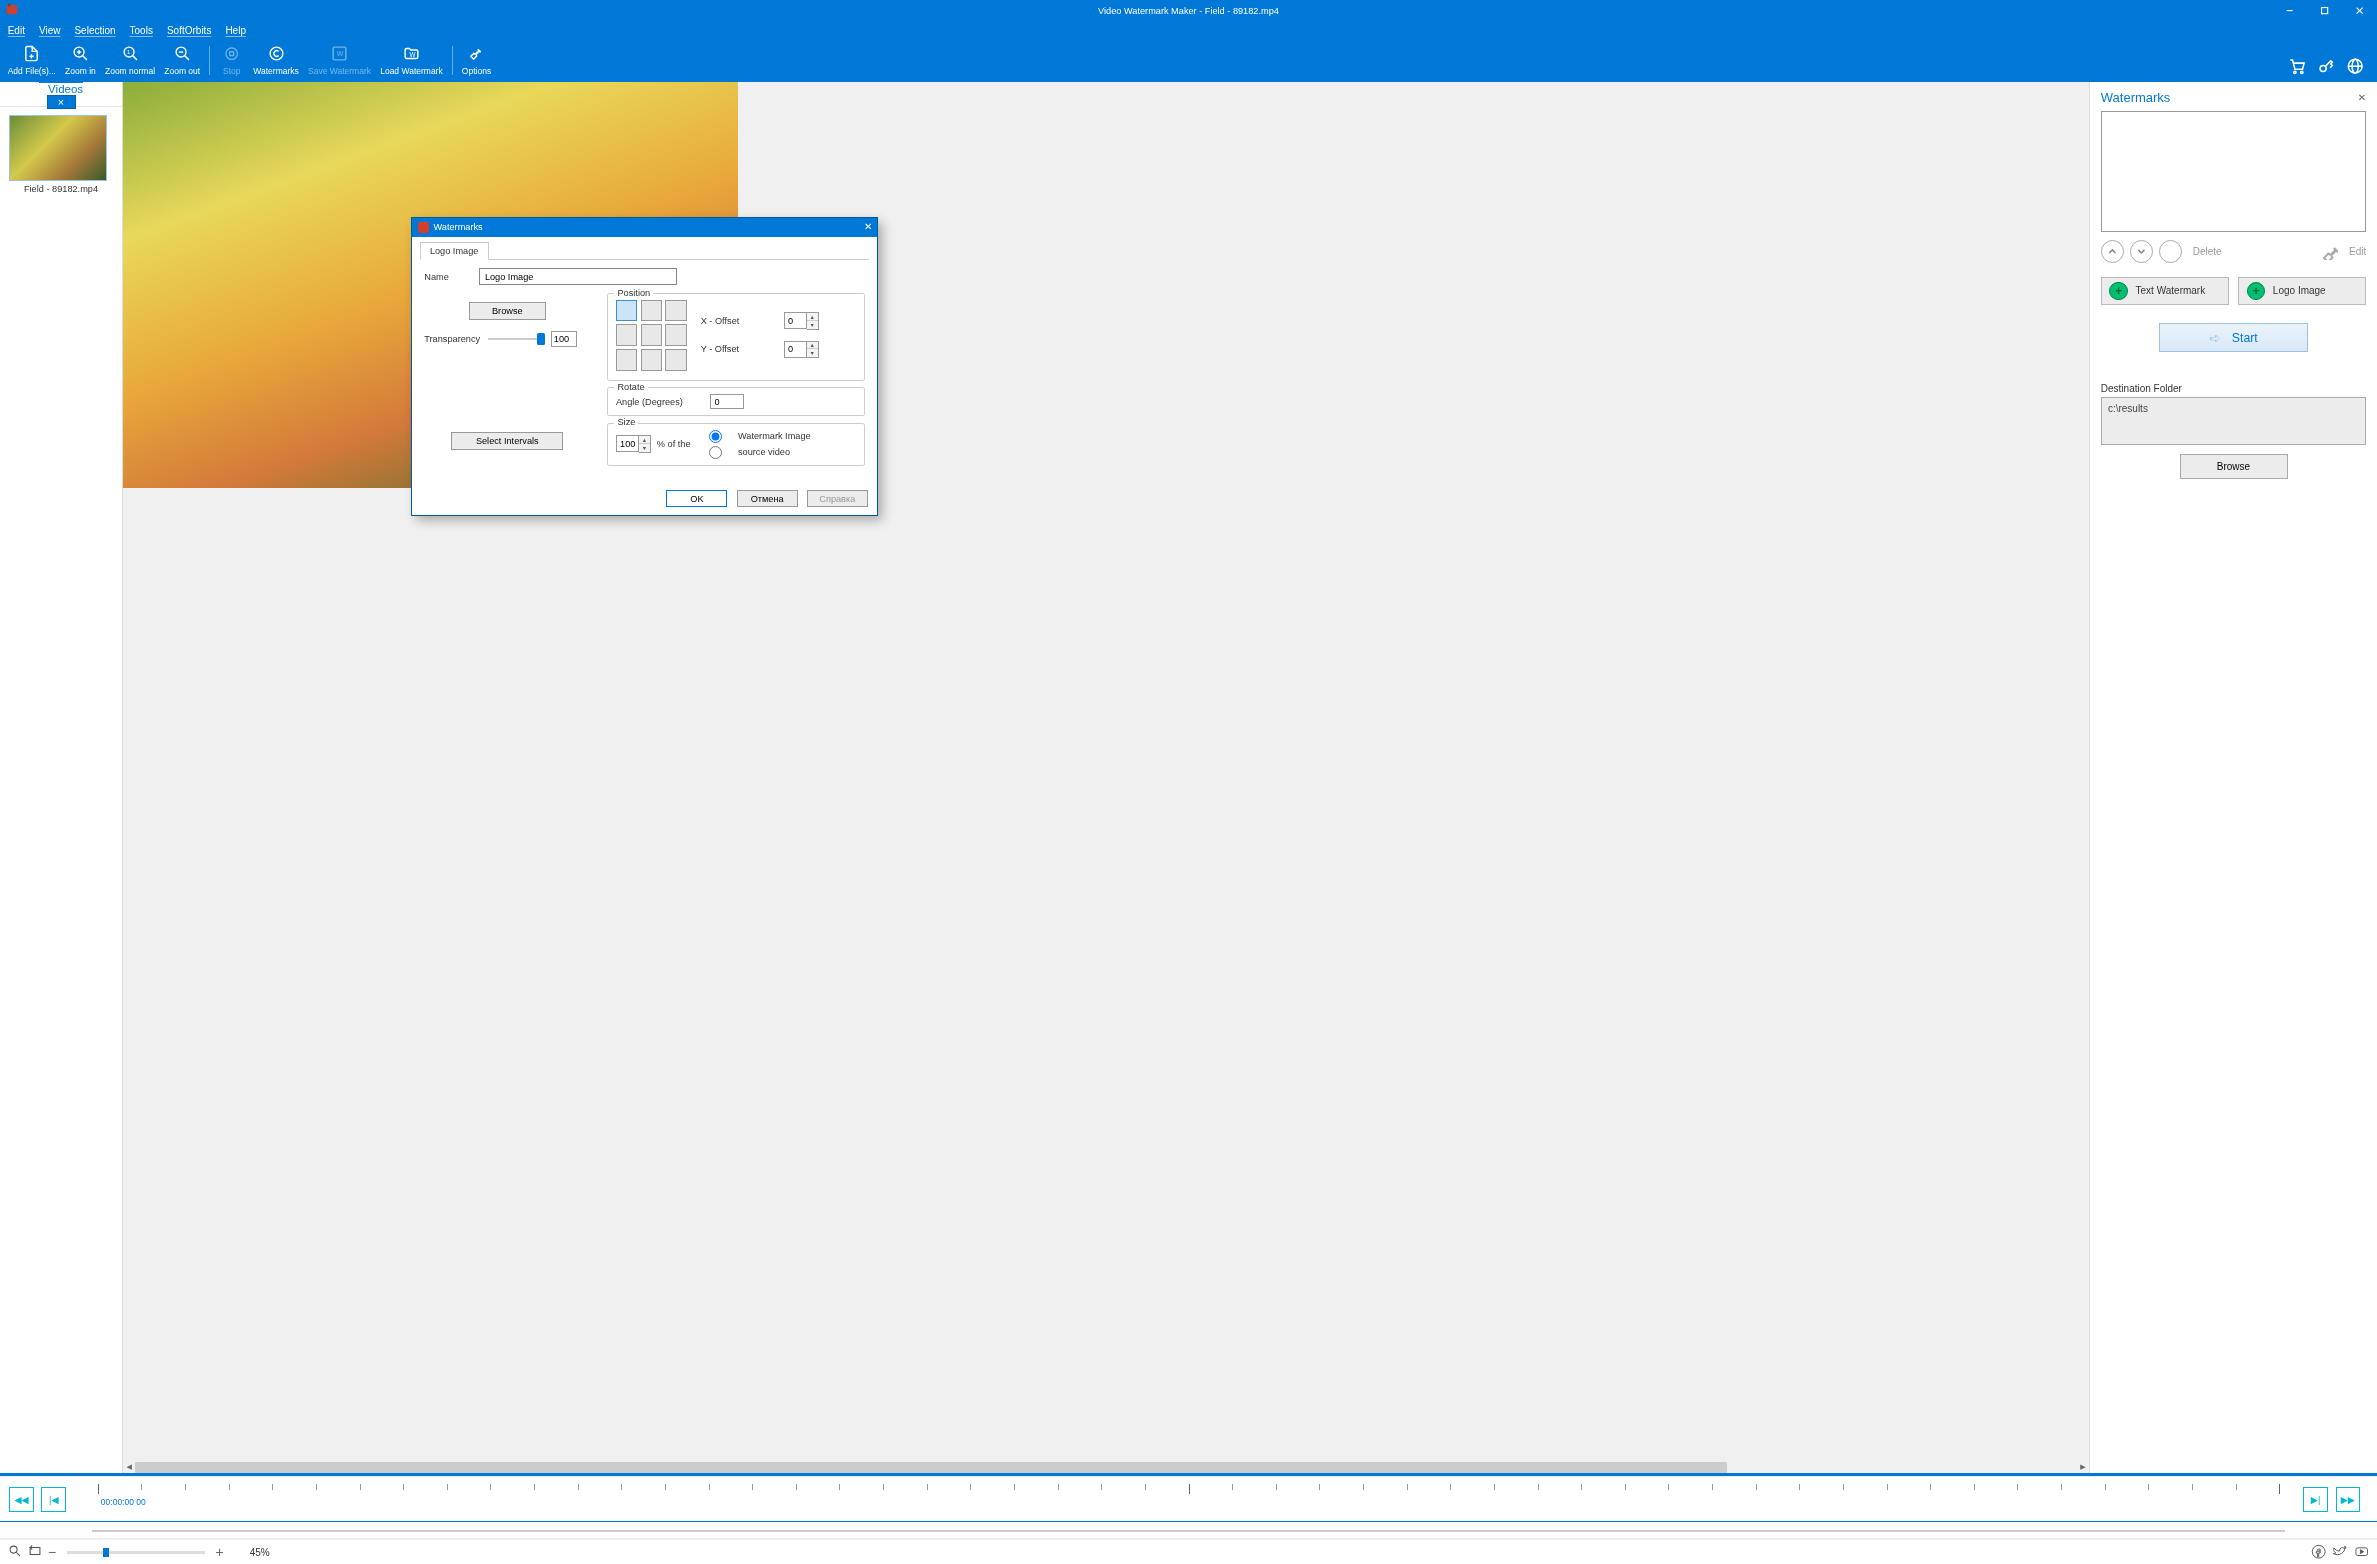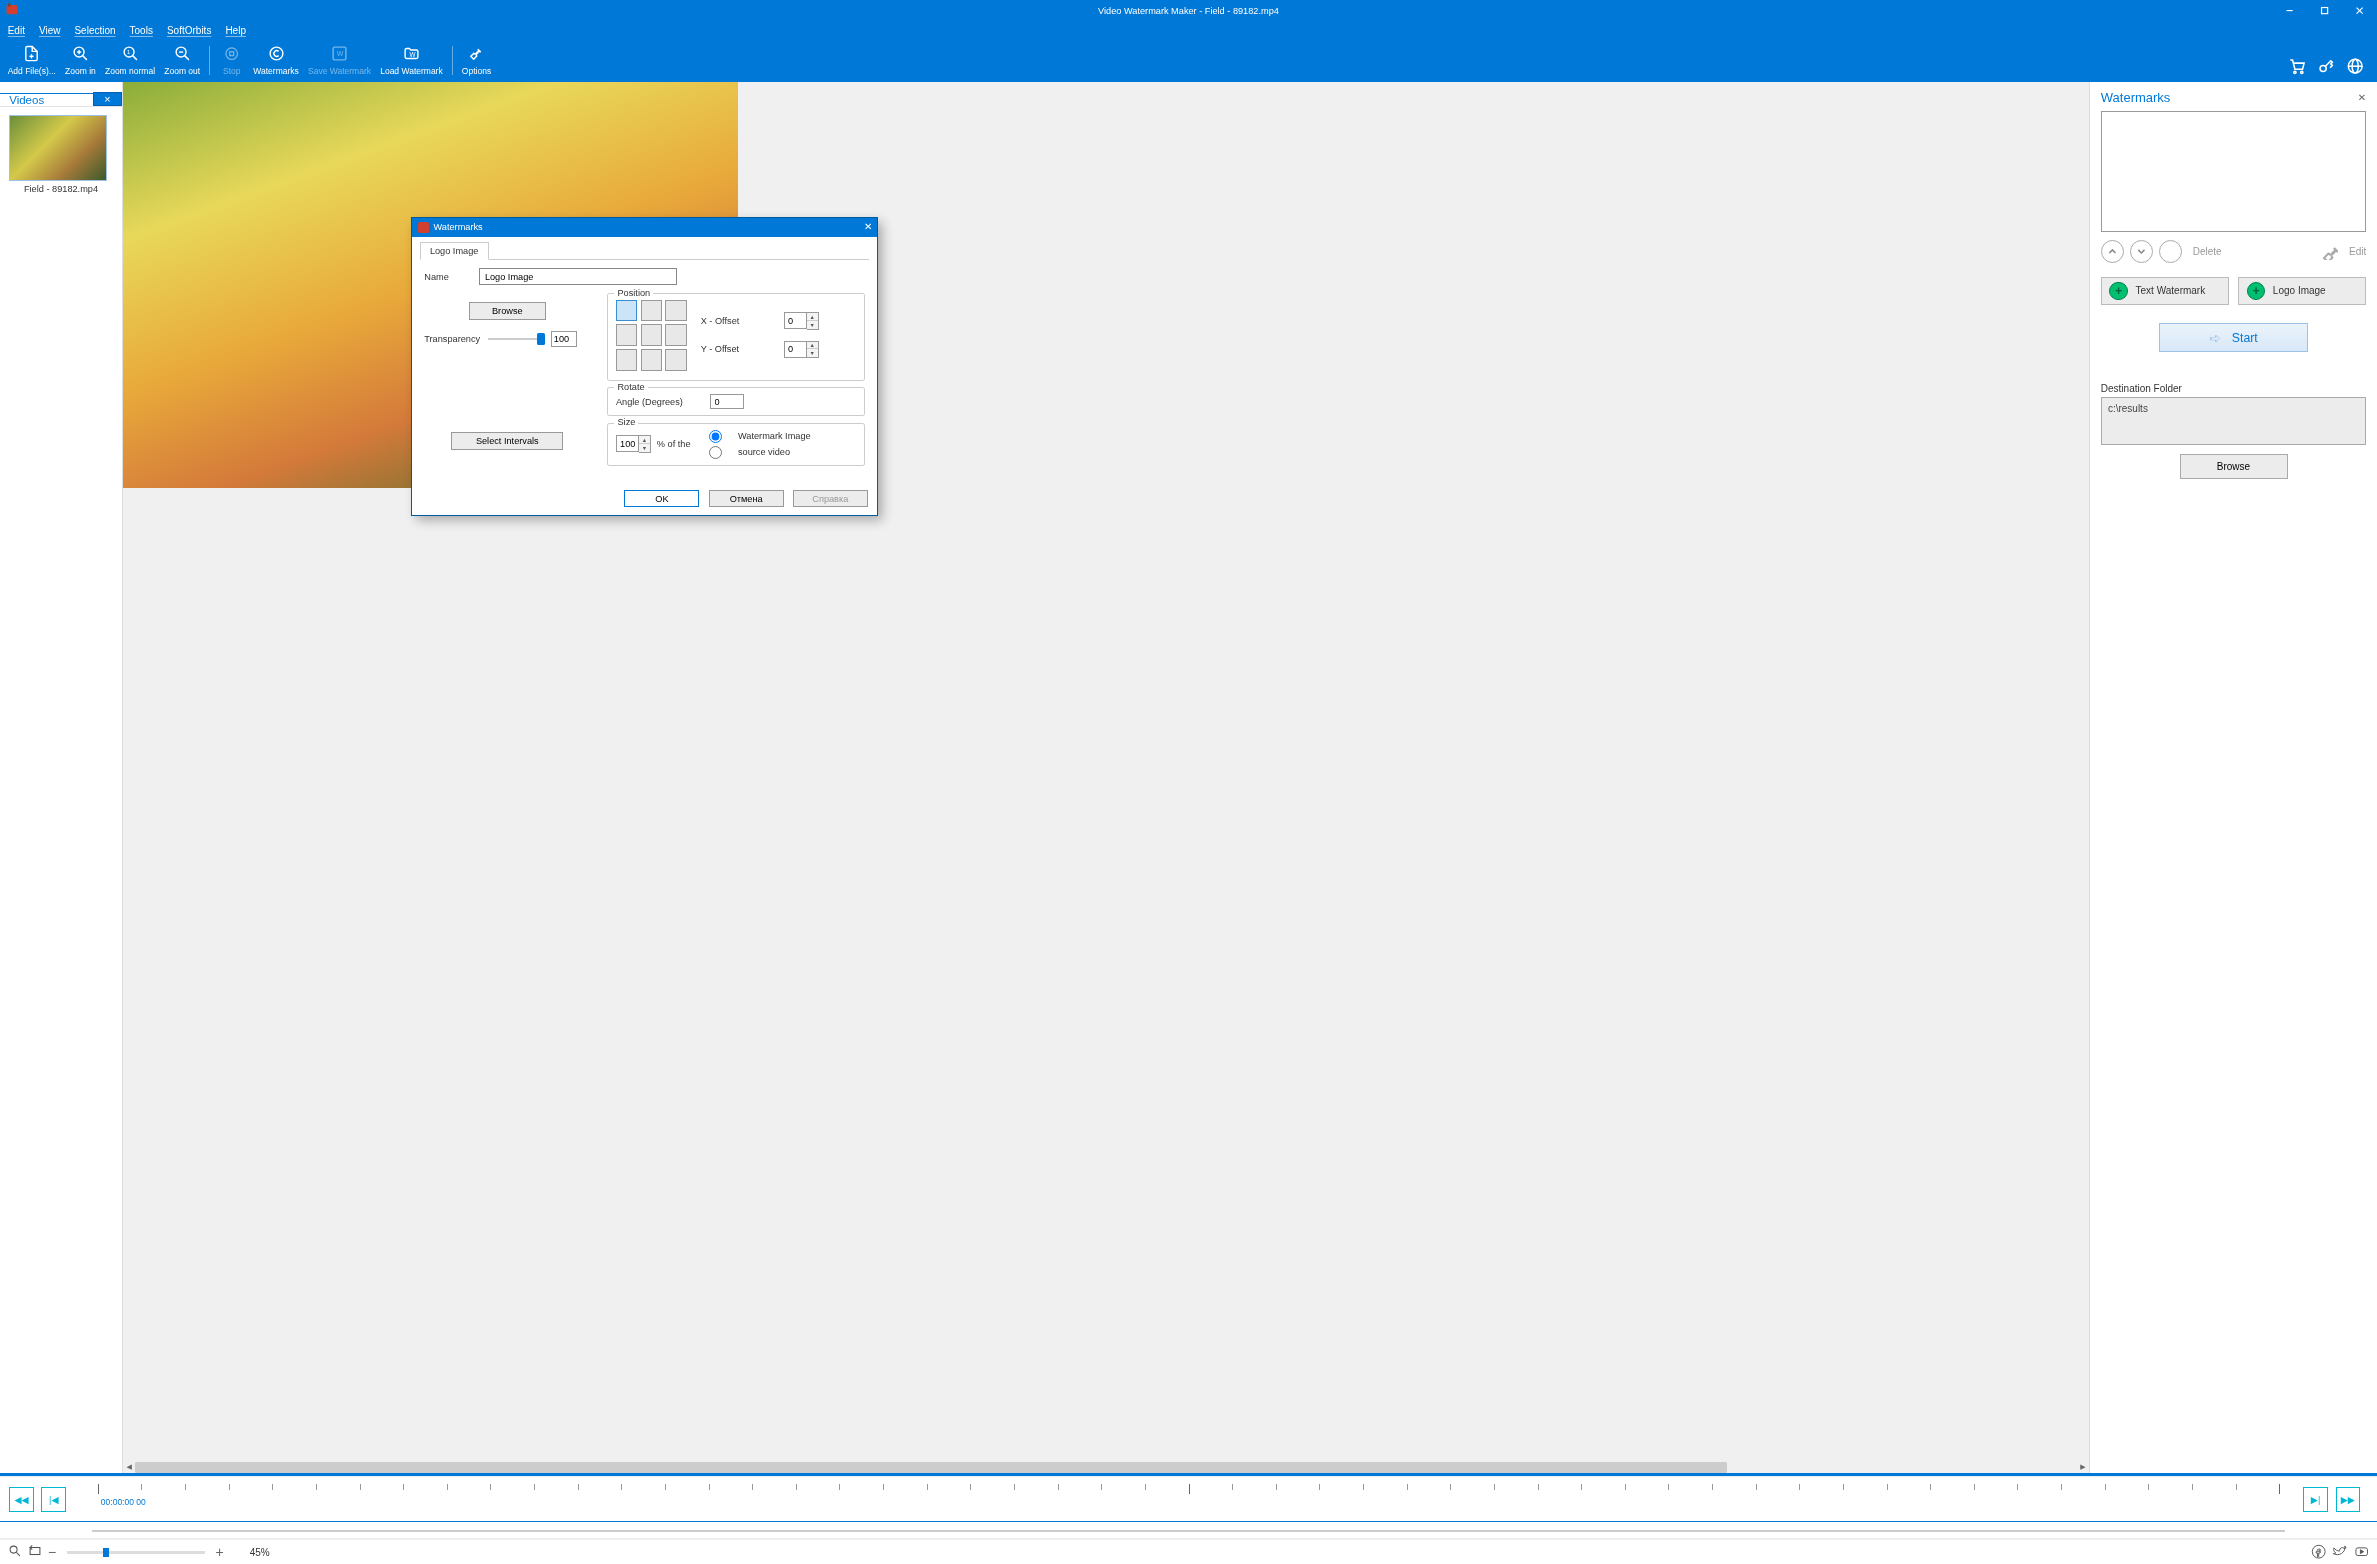--- a/index.html
+++ b/index.html
@@ -24,21 +24,21 @@
 .tool-btn { display: flex; flex-direction: column; align-items: center; justify-content: flex-start; padding: 1.5px 4.6px; min-width: 34px; color: #fff; font-size: 8.5px; text-align: center; line-height: 1.2; }
 .tool-btn.dim { opacity: 0.45; }
 .tool-btn .ic { width: 18.4px; height: 18.4px; display:flex; align-items:center; justify-content:center; margin-bottom: 3.1px;}
 .tool-sep { width: 0.8px; background: rgba(255,255,255,0.4); margin: 3.1px 4.6px; align-self: stretch; }
 .toolbar-right { margin-left: auto; display: flex; gap: 10.8px; align-items: center; padding-right: 6.1px; padding-top: 14px;}
 .toolbar-right svg { stroke: #fff; fill: none; }
 
 
 .main { flex: 1; display: flex; background: #fff; min-height: 0; }
 .left-panel { width: 123px; border-right: 0.8px solid #ddd; display: flex; flex-direction: column; }
-.panel-tab-row { display: flex; height: 24.6px; border-bottom: 0.8px solid #e3e3e3; align-items: flex-end; }
+.panel-tab-row { display: flex; height: 24.6px; border-bottom: 0.8px solid #e3e3e3; align-items: center; flex-direction: column; }
 .panel-tab { flex:1; display:flex; align-items:center; padding-left:9.2px; color:#0078d7; font-size:11.5px; background:#fff; border-top:1.5px solid #0078d7; }
 .panel-tab-close { width:29px; background:#0078d7; color:#fff; display:flex; align-items:center; justify-content:center; font-size:10.8px; border:0.8px solid #0062b1;}
 .thumb-wrap { padding: 7.7px 9.2px; }
 .thumb { width: 98px; height: 66px; border: 0.8px solid #9cc2e4; background: linear-gradient(135deg,#6a8f3a 0%,#d4c94a 40%,#a67a3a 70%,#3a5a2a 100%); position: relative; }
 .thumb-label { text-align:center; font-size:9.2px; margin-top:3.1px; color:#333; }
 
 .center { flex: 1; position: relative; background: #f0f0f0; overflow: hidden; min-width: 0; }
 .preview-img { position:absolute; left:0; top:0; width: 615px; height: 406px; background: linear-gradient(160deg,#8aad3a 0%,#e8d85a 25%,#e8a83a 50%,#d47a3a 70%,#3a6a2a 100%); }
 .hscroll { position:absolute; bottom:0; left:0; right:0; height:12.3px; background:#f0f0f0; display:flex; align-items:center; }
 .hscroll-btn { width:12.3px; height:12.3px; background:#f0f0f0; display:flex; align-items:center; justify-content:center; color:#666; font-size:7px;}
@@ -118,21 +118,21 @@
 .spin-btns div { width:10.8px; height:7.7px; font-size:5.4px; display:flex; align-items:center; justify-content:center; background:#f4f4f4; color:#555;}
 .spin-btns div:first-child { border-bottom:0.8px solid #ccc;}
 .trans-row { display:flex; align-items:center; gap:7.7px; margin-top:10.8px; font-size:9.2px;}
 .slider-sm { width:55px; height:2.3px; background:#ccc; position:relative;}
 .slider-sm .st { position:absolute; right:-2.3px; top:-4.6px; width:7.7px; height:11.5px; background:#0078d7; border-radius:1.5px;}
 .sz-row { display:flex; align-items:center; gap:6.1px; font-size:9.2px;}
 .radios { display:flex; flex-direction:column; gap:3.1px; margin-left:12.3px; font-size:9.2px;}
 .radios label { display:flex; align-items:center; gap:16px;}
 .sel-int { display:block; margin:20px auto 0; width:112px; height:18.4px; border:0.8px solid #999; background:#ececec; font-size:9.2px;}
 .dlg-btns { display:flex; justify-content:flex-end; gap:9.2px; padding:6.1px 9.2px 7.7px; }
-.dlg-btn { width:75px; height:17px; border:0.8px solid #999; background:#ececec; font-size:9.2px;}
+.dlg-btn { width:61px; height:17px; border:0.8px solid #999; background:#ececec; font-size:9.2px;}
 .dlg-btn.primary { border:1.5px solid #0078d7; background:#fff;}
 .dlg-btn.disabled { color:#999;text-align:center;}
 </style>
 </head>
 <body>
 
 <div class="titlebar">
   <span class="app-icon">
     <svg viewBox="0 0 20 20">
         <rect x="2" y="4" width="14" height="12" fill="#d04030" rx="2"></rect>

